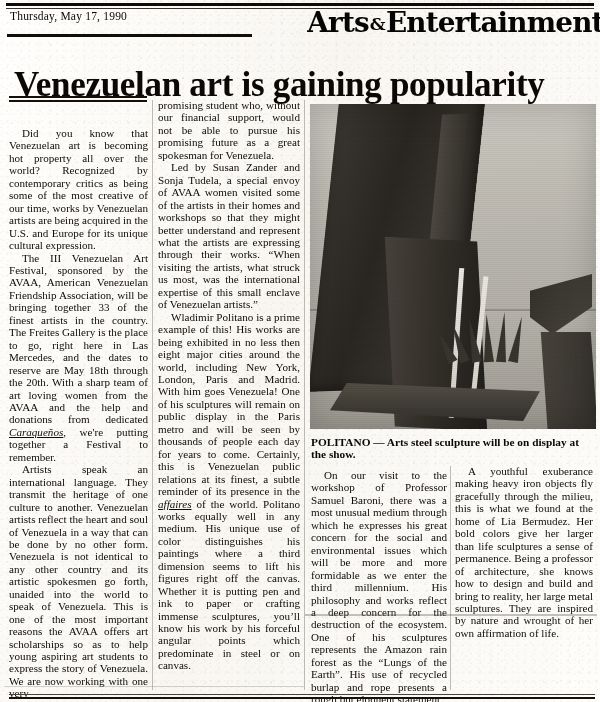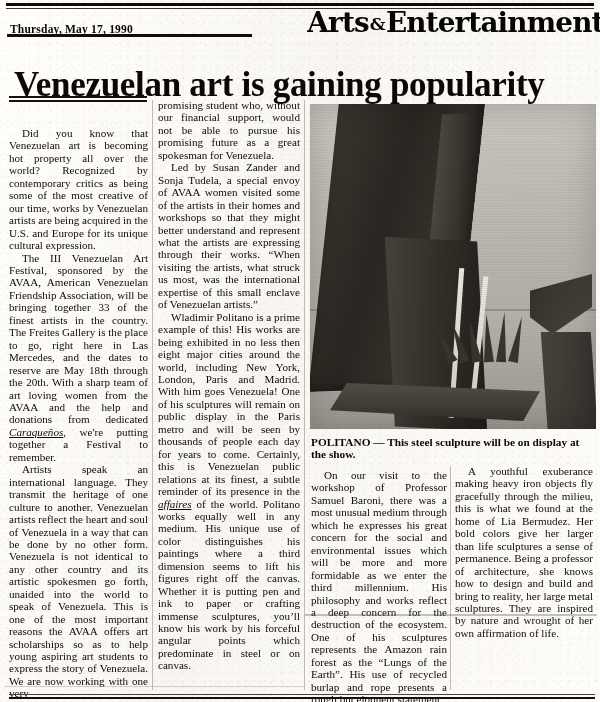--- a/index.html
+++ b/index.html
@@ -49,25 +49,24 @@
   .rule-top2 {
     position: absolute;
     left: 6px; top: 8px;
     width: 588px; height: 1px;
     background: #3a342d;
   }
   #dateline {
     position: absolute;
     left: 10px; top: 10px;
     font-family: "Liberation Serif", serif;
-    font-weight: bold;
+    font-weight: normal;
     font-size: 11.5px;
     letter-spacing: .2px;
     color: #100d0a;
-    margin-top: 13px;
   }
   #section-title {
     position: absolute;
     right: -4px; top: 7px;
     font-family: "DejaVu Serif", serif;
     font-weight: bold;
     font-size: 27px;
     letter-spacing: -0.8px;
     color: #0d0b09;
     white-space: nowrap;
@@ -353,21 +352,21 @@
       <span class="spike" style="left:48px; transform:rotate(4deg);   border-bottom-width:50px;"></span>
       <span class="spike" style="left:60px; transform:rotate(11deg);  border-bottom-width:46px;"></span>
     </div>
     <div class="wedge"></div>
     <div class="wedge2"></div>
     <div class="base"></div>
     <div class="grain"></div>
     <div class="vignette"></div>
   </div>
 
-  <div id="caption">POLITANO — This steel sculpture will be on display at the show.</div>
+  <div id="caption">POLITANO — Arts steel sculpture will be on display at the show.</div>
 
   <div class="col" id="col3">
     <p><span>On our visit to the workshop of Professor Samuel Baroni, there was a most unusual medium through which he expresses his great concern for the social and environmental issues which will be more and more formidable as we enter the third millennium. His philosophy and works reflect a deep concern for the destruction of the ecosystem. One of his sculptures represents the Amazon rain forest as the “Lungs of the Earth”. His use of recycled burlap and rope presents a rough but eloquent statement</span></p>
   </div>
 
   <div class="col" id="col4">
     <p><span>A youthful exuberance making heavy iron objects fly gracefully through the milieu, this is what we found at the home of Lia Bermudez. Her bold colors give her larger than life sculptures a sense of permanence. Being a professor of architecture, she knows how to design and build and bring to reality, her large metal sculptures. They are inspired by nature and wrought of her own affirmation of life.</span></p>
   </div>
 
   <div class="vrule" style="left:152px; top:100px; height:590px;"></div>

